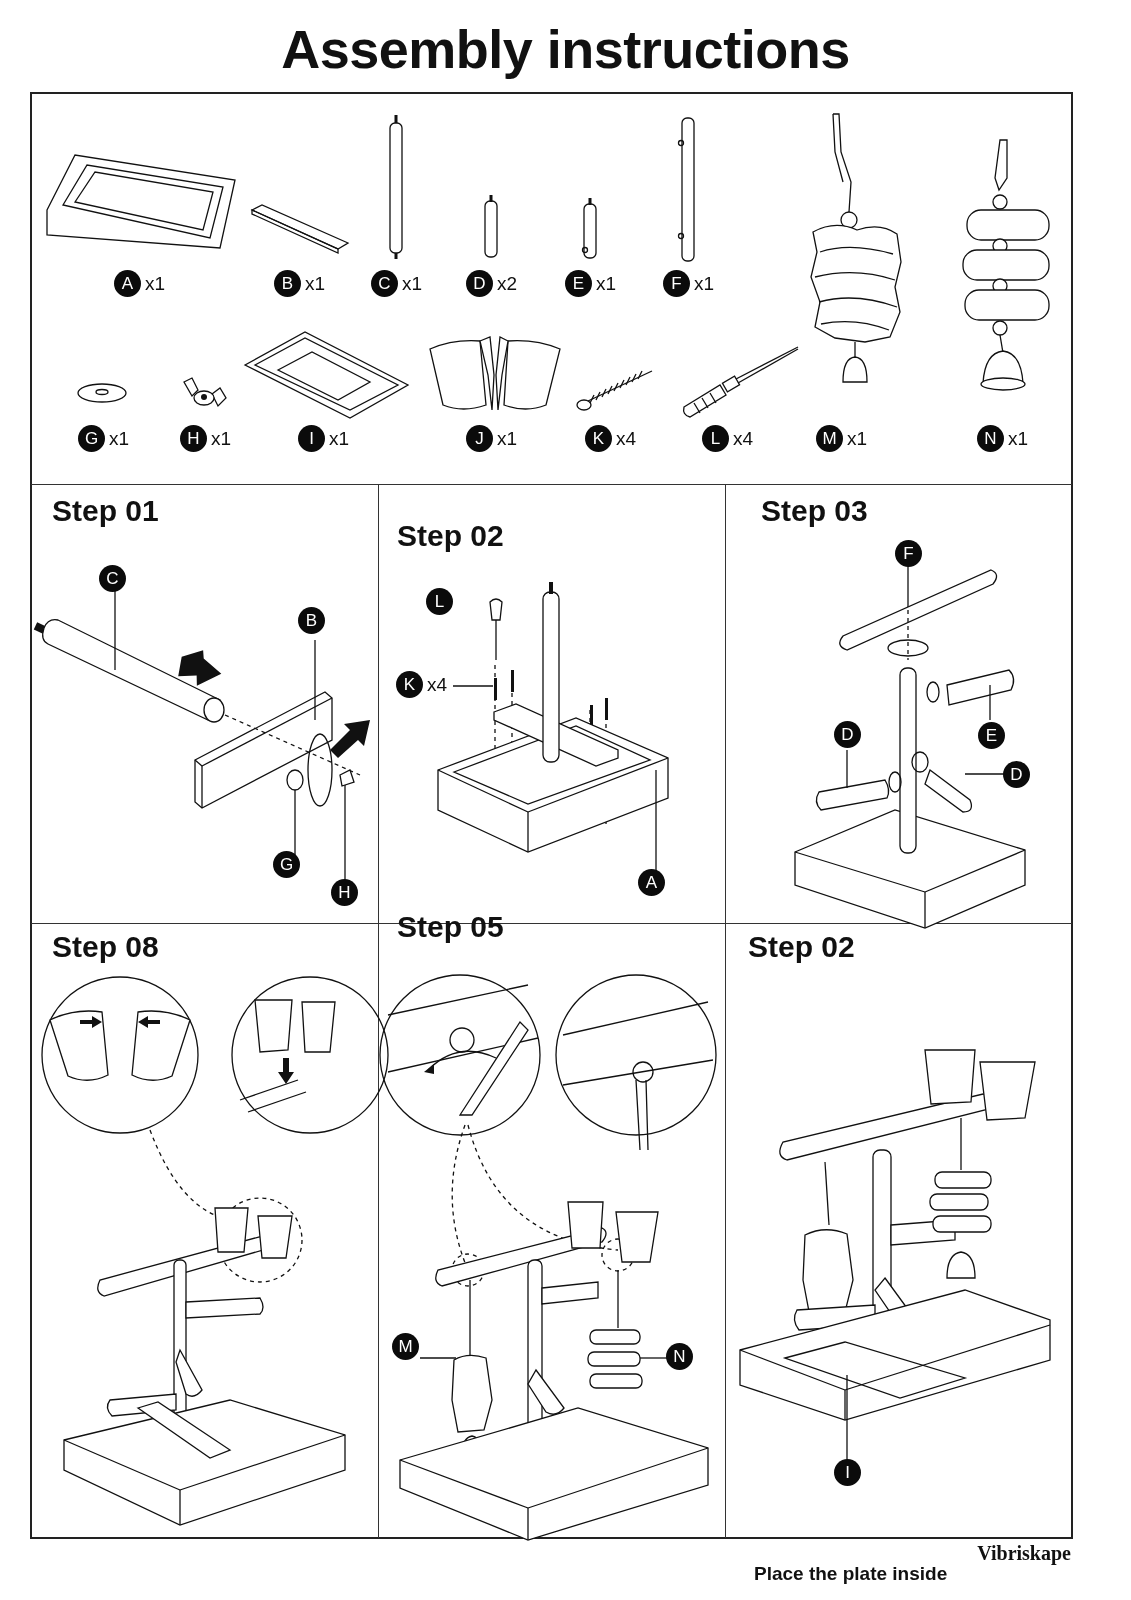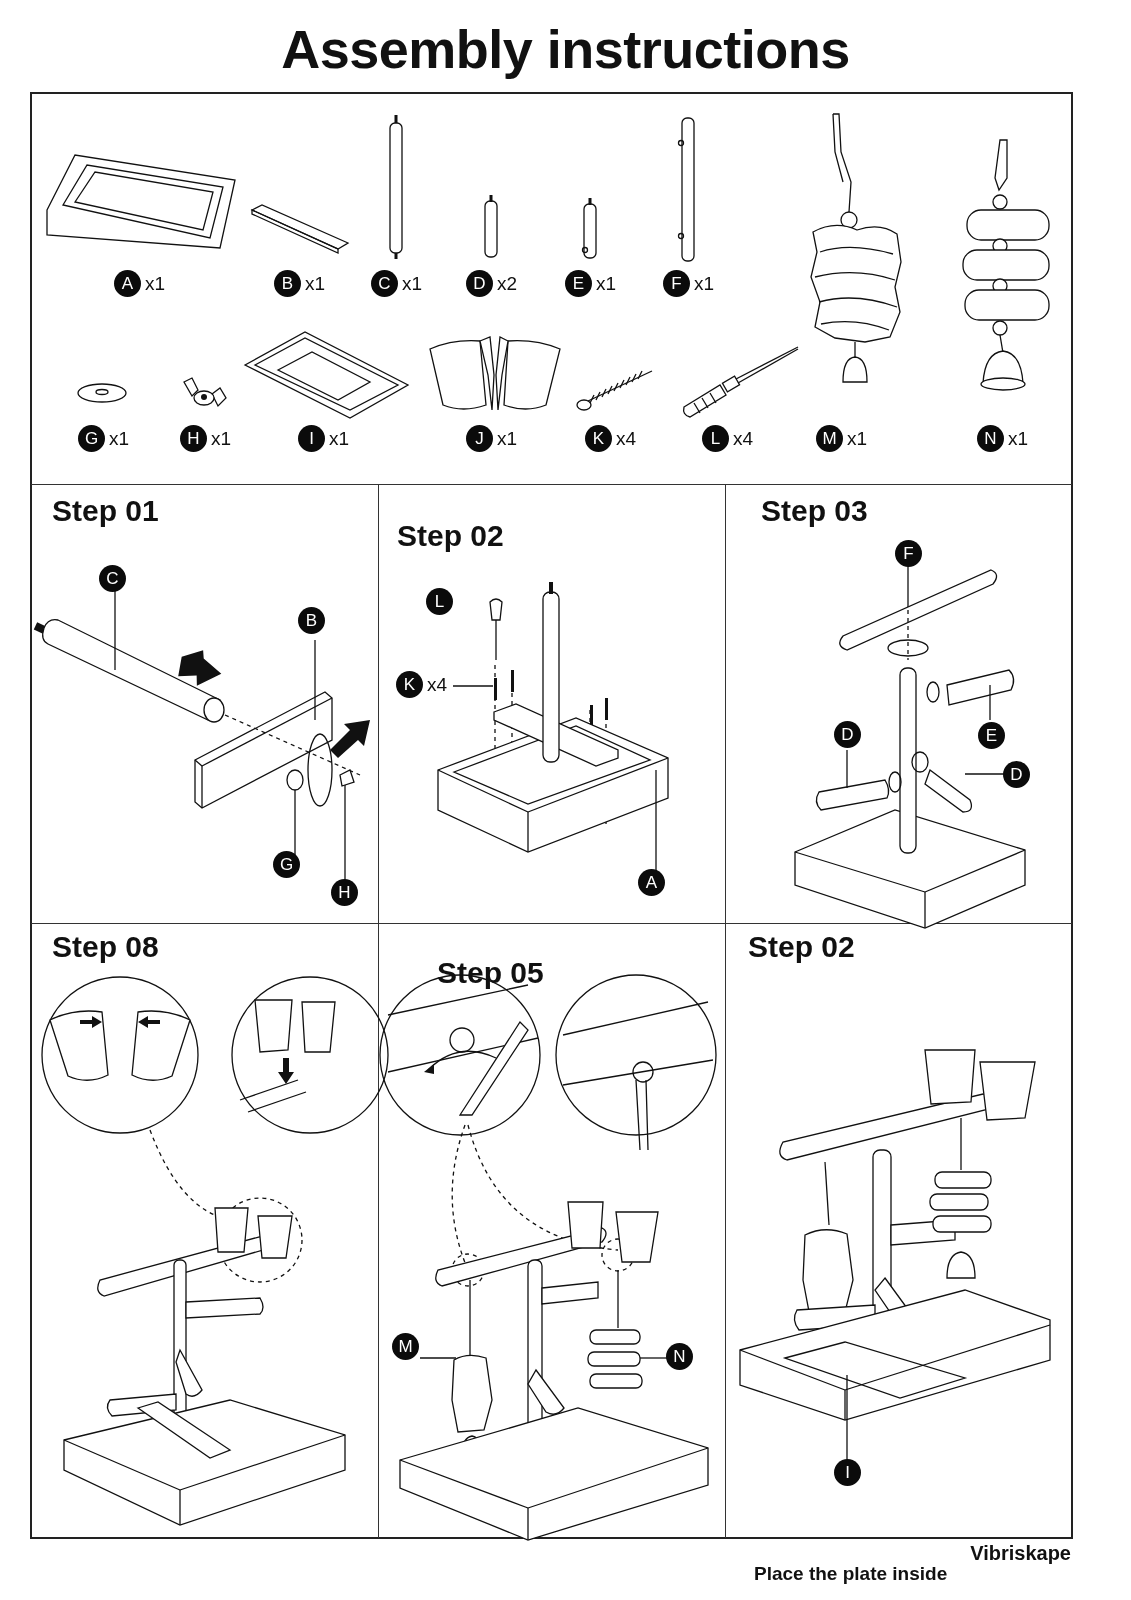--- a/index.html
+++ b/index.html
@@ -9,21 +9,21 @@
   .hline{position:absolute;height:0;border-top:1.5px solid #333;}
   .vline{position:absolute;width:0;border-left:1.5px solid #333;}
   .part{position:absolute;text-align:center;}
   .part svg{display:block;margin:0 auto;overflow:visible;}
   .label{position:absolute;display:flex;align-items:center;gap:4px;font-size:19px;}
   .badge{display:inline-flex;width:27px;height:27px;border-radius:50%;background:#0b0b0b;color:#fff;align-items:center;justify-content:center;font-size:17px;font-weight:400;}
   .step-title{position:absolute;font-size:30px;font-weight:700;}
   .step-art{position:absolute;overflow:visible;}
   .callout{position:absolute;}
   .caption{position:absolute;font-size:19px;font-weight:700;}
-  .brand{position:absolute;right:60px;top:1542px;font-size:20px;font-weight:700;}
+  .brand{position:absolute;right:60px;top:1542px;font-size:20px;font-weight:700;font-family:Liberation Serif, serif;}
   svg .ln{fill:none;stroke:#111;stroke-width:1.3;}
   svg .fl{fill:#fff;stroke:#111;stroke-width:1.3;}
   svg .dash{fill:none;stroke:#111;stroke-width:1.3;stroke-dasharray:4 4;}
   svg .blk{fill:#111;}
 </style>
 </head>
 <body>
 
 <div class="title">Assembly instructions</div>
 
@@ -316,21 +316,21 @@
   <path class="fl" d="M156,322 L230,318 Q236,328 230,334 L156,338 Z"></path>
   <path class="fl" d="M150,370 L172,410 Q164,420 156,414 L146,382 Z"></path>
   <path class="fl" d="M80,420 L146,414 L146,430 L82,436 Q74,428 80,420 Z"></path>
   <polygon class="fl" points="34,460 200,420 315,455 315,490 150,545 34,490"></polygon>
   <line class="ln" x1="34" y1="460" x2="150" y2="510"></line>
     <line class="ln" x1="150" y1="510" x2="315" y2="455"></line>
     <line class="ln" x1="150" y1="510" x2="150" y2="545"></line>
   <polygon class="fl" points="108,428 128,422 200,470 180,478"></polygon>
 </svg>
 
-<div class="step-title" style="left:397px;top:956px;margin-left:40px;">Step 05</div>
+<div class="step-title" style="left:397px;top:910px;">Step 05</div>
 <svg class="step-art" style="left:378px;top:980px;" width="348" height="560">
   <circle class="ln" cx="82" cy="75" r="80"></circle>
   <circle class="ln" cx="258" cy="75" r="80"></circle>
   <line class="ln" x1="10" y1="35" x2="150" y2="5"></line>
     <line class="ln" x1="10" y1="92" x2="160" y2="58"></line>
   <circle class="ln" cx="84" cy="60" r="12"></circle>
   <path class="fl" d="M82,135 L142,42 L150,50 L94,135 Z"></path>
   <path class="ln" d="M50,90 Q80,60 118,78"></path>
     <path class="blk" d="M46,92 L56,84 L56,94 Z"></path>
   <line class="ln" x1="185" y1="55" x2="330" y2="22"></line>

